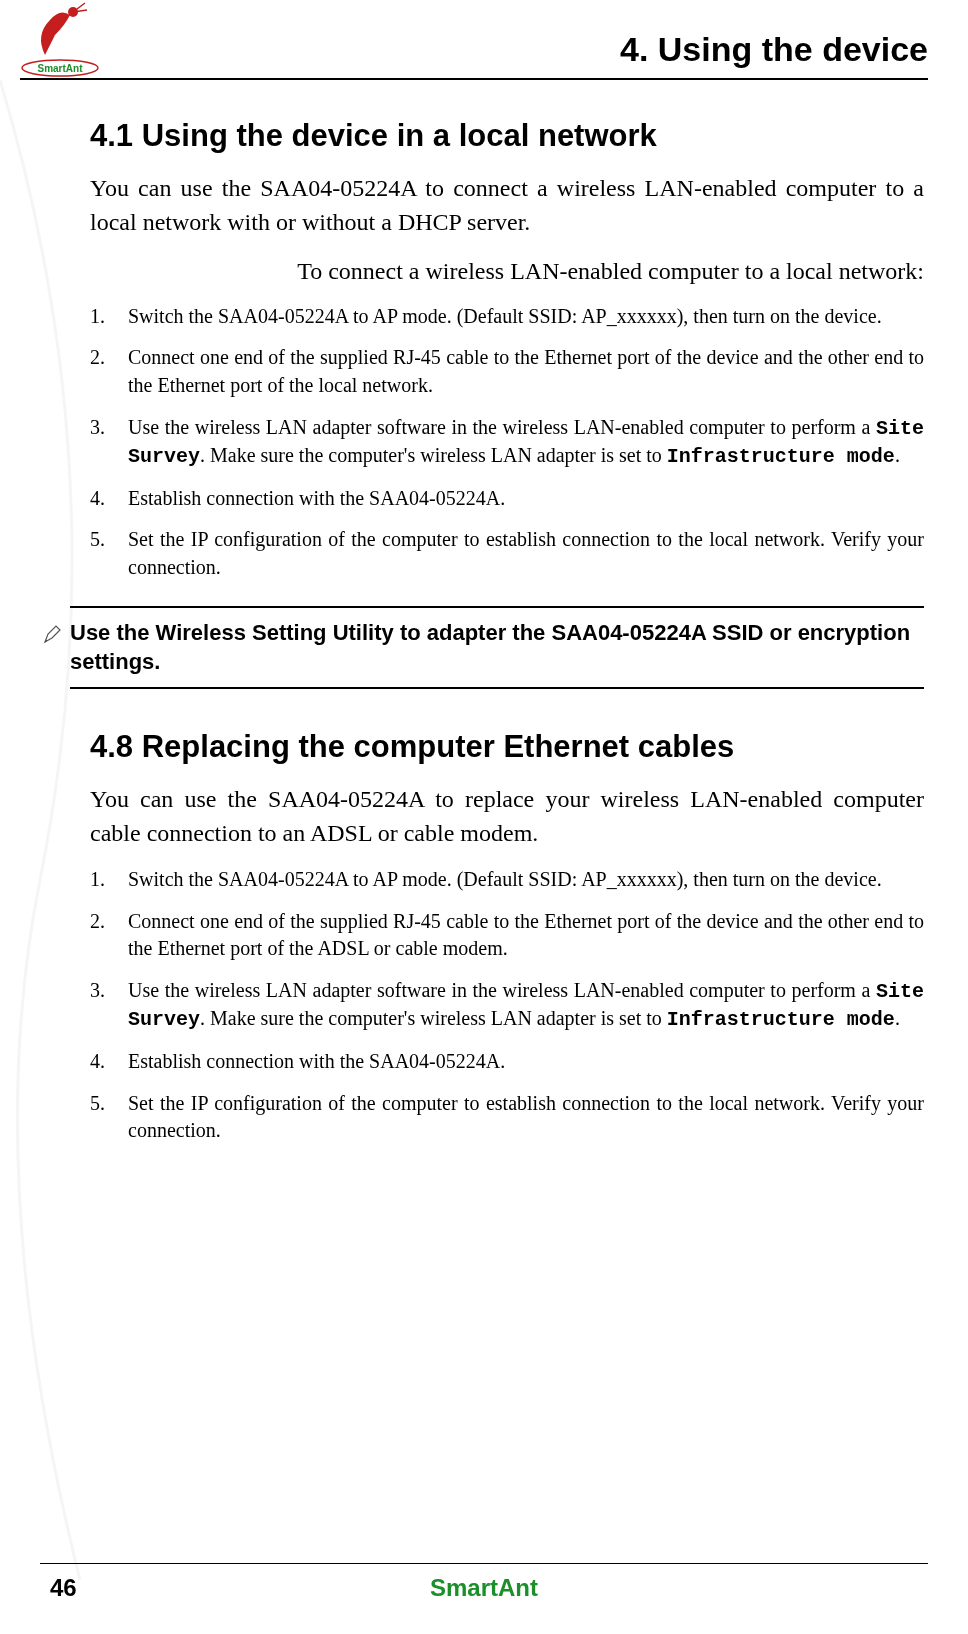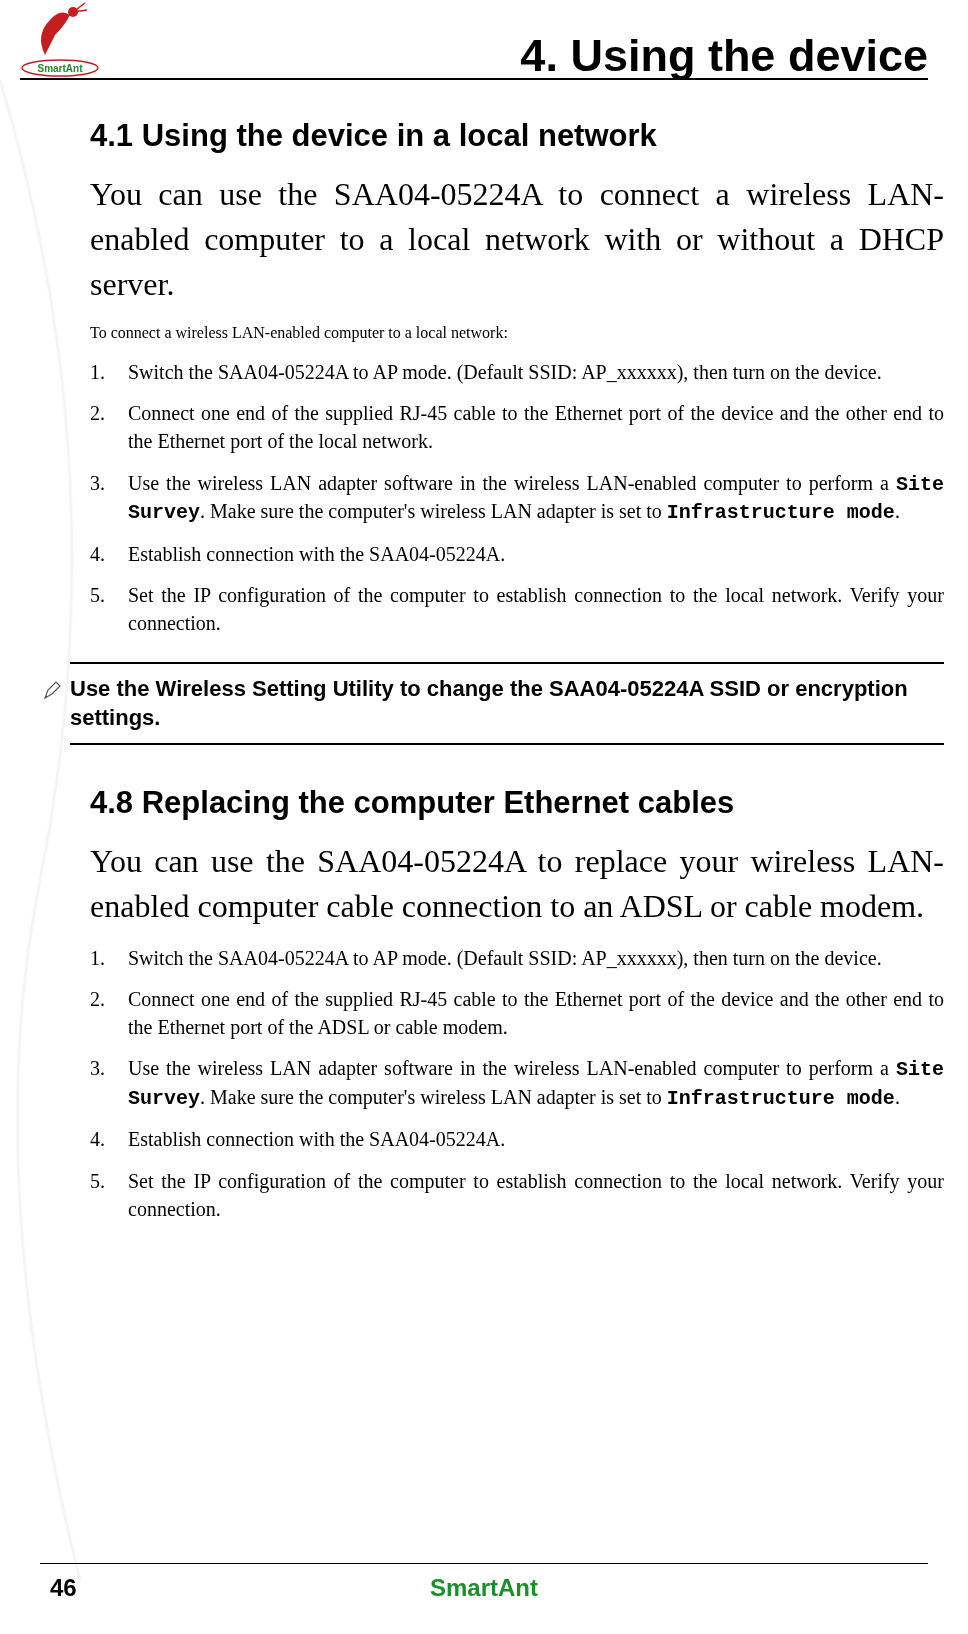--- a/index.html
+++ b/index.html
@@ -24,42 +24,43 @@
       width: 90px;
       height: 78px;
     }
     .logo svg { width: 100%; height: 100%; }
     .header-title {
       position: absolute;
       right: 0;
       top: 30px;
       font-family: Arial, Helvetica, sans-serif;
       font-weight: bold;
-      font-size: 45px;
+      font-size: 34px;
     }
     .content {
-      padding: 30px 24px 0 90px;
+      padding: 30px 44px 0 90px;
     }
     .section-heading {
       font-family: Arial, Helvetica, sans-serif;
       font-weight: bold;
       font-size: 31px;
       margin-bottom: 18px;
       margin-top: 8px;
     }
     .para {
-      font-size: 32px;
+      font-size: 24px;
       line-height: 1.4;
       text-align: justify;
       margin-bottom: 16px;
     }
     .intro-para {
-      font-size: 16px;
+      font-size: 24px;
       line-height: 1.4;
       margin-bottom: 14px;
+      text-align: right;
     }
     ol.steps {
       list-style: none;
       counter-reset: step;
       padding-left: 0;
     }
     ol.steps li {
       counter-increment: step;
       font-size: 20px;
       line-height: 1.38;
@@ -164,21 +165,21 @@
     <li>Set the IP configuration of the computer to establish connection to the local network. Verify your connection.</li>
   </ol>
 
   <div class="note-box">
     <div class="note-icon">
       <svg viewBox="0 0 22 22">
         <path d="M 3 18 L 6 10 L 14 2 L 18 6 L 10 14 L 3 18 Z" fill="none" stroke="#555" stroke-width="1.2"></path>
         <path d="M 3 18 L 5 16" stroke="#555" stroke-width="1.2"></path>
       </svg>
     </div>
-    <div class="note-text">Use the Wireless Setting Utility to change the SAA04-05224A SSID or encryption settings.</div>
+    <div class="note-text">Use the Wireless Setting Utility to adapter the SAA04-05224A SSID or encryption settings.</div>
   </div>
 
   <h2 class="section-heading">4.8  Replacing the computer Ethernet cables</h2>
   <p class="para">You can use the SAA04-05224A to replace your wireless LAN-enabled computer cable connection to an ADSL or cable modem.</p>
 
   <ol class="steps">
     <li>Switch the SAA04-05224A to AP mode. (Default SSID: AP_xxxxxx), then turn on the device.</li>
     <li>Connect one end of the supplied RJ-45 cable to the Ethernet port of the device and the other end to the Ethernet port of the ADSL or cable modem.</li>
     <li><span>Use the wireless LAN adapter software in the wireless LAN-enabled computer to perform a </span><span class="bold">Site Survey</span><span>. Make sure the computer's wireless LAN adapter is set to </span><span class="bold">Infrastructure mode</span><span>.</span></li>
     <li>Establish connection with the SAA04-05224A.</li>

